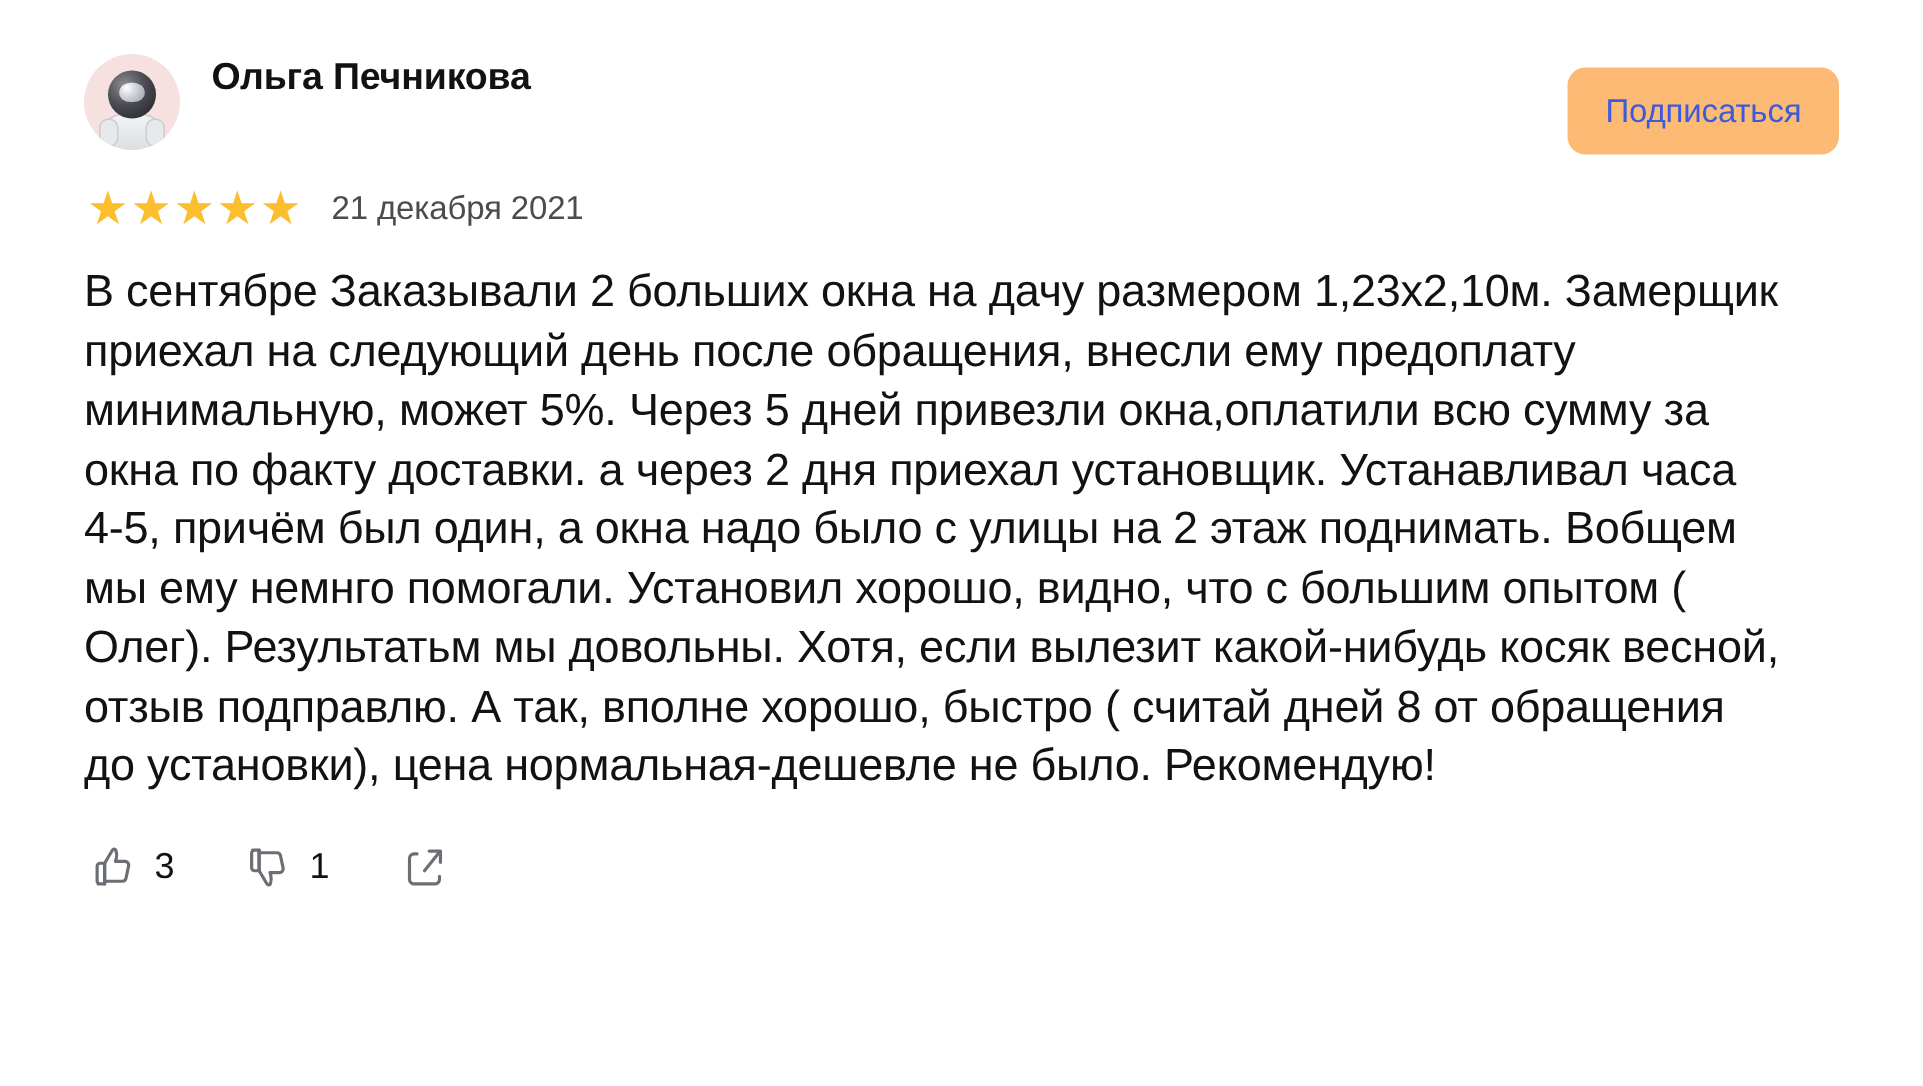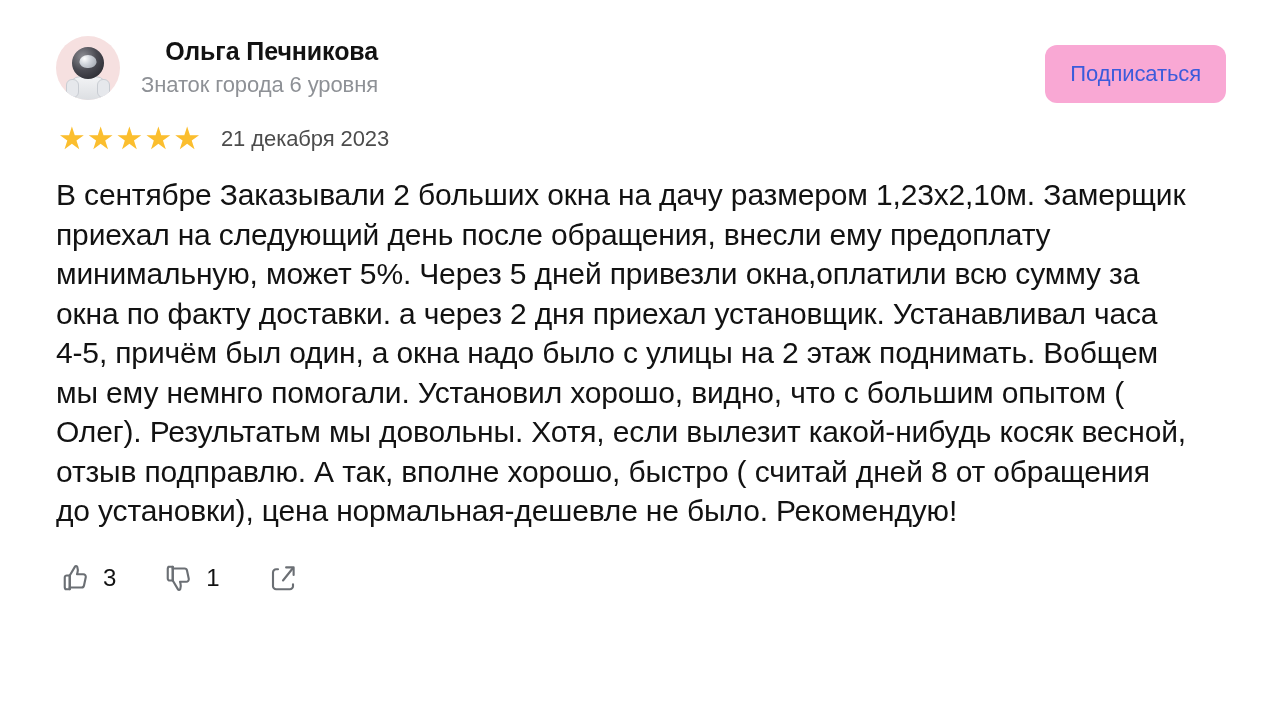--- a/index.html
+++ b/index.html
@@ -99,21 +99,21 @@
     font-size: 22px;
     line-height: 27px;
     color: #8e9196;
     letter-spacing: -0.1px;
   }
 
   .subscribe-button {
     position: absolute;
     right: 56px;
     top: 45px;
-    background: #f9a8d4;
+    background: #fdba74;
     color: #3b5bdb;
     border: none;
     border-radius: 12px;
     font-family: "Liberation Sans", sans-serif;
     font-size: 22px;
     line-height: 26px;
     padding: 16px 25px;
     cursor: pointer;
     letter-spacing: -0.1px;
   }
@@ -184,35 +184,34 @@
     <div class="avatar">
       <div class="body"></div>
       <div class="arm-l"></div>
       <div class="arm-r"></div>
       <div class="helmet"></div>
       <div class="visor"></div>
     </div>
 
     <div class="identity">
       <div class="user-name">Ольга Печникова</div>
-      <div class="user-level">Знаток города 6 уровня</div>
     </div>
   </div>
 
   <button class="subscribe-button">Подписаться</button>
 
   <div class="rating-row">
     <div class="stars">
       <span>★</span>
       <span>★</span>
       <span>★</span>
       <span>★</span>
       <span>★</span>
     </div>
-    <div class="review-date">21 декабря 2023</div>
+    <div class="review-date">21 декабря 2021</div>
   </div>
 
   <div class="review-text">В сентябре Заказывали 2 больших окна на дачу размером 1,23х2,10м. Замерщик приехал на следующий день после обращения, внесли ему предоплату минимальную, может 5%. Через 5 дней привезли окна,оплатили всю сумму за окна по факту доставки. а через 2 дня приехал установщик. Устанавливал часа 4-5, причём был один, а окна надо было с улицы на 2 этаж поднимать. Вобщем мы ему немнго помогали. Установил хорошо, видно, что с большим опытом ( Олег). Результатьм мы довольны. Хотя, если вылезит какой-нибудь косяк весной, отзыв подправлю. А так, вполне хорошо, быстро ( считай дней 8 от обращения до установки), цена нормальная-дешевле не было. Рекомендую!</div>
 
   <div class="actions">
 
     <div class="action">
       <span>
         <svg class="icon-svg" width="30" height="30" viewBox="0 0 24 24" fill="none" stroke="#6b6f74" stroke-width="1.7" stroke-linecap="round" stroke-linejoin="round">
           <path d="M7 21V10"></path>

